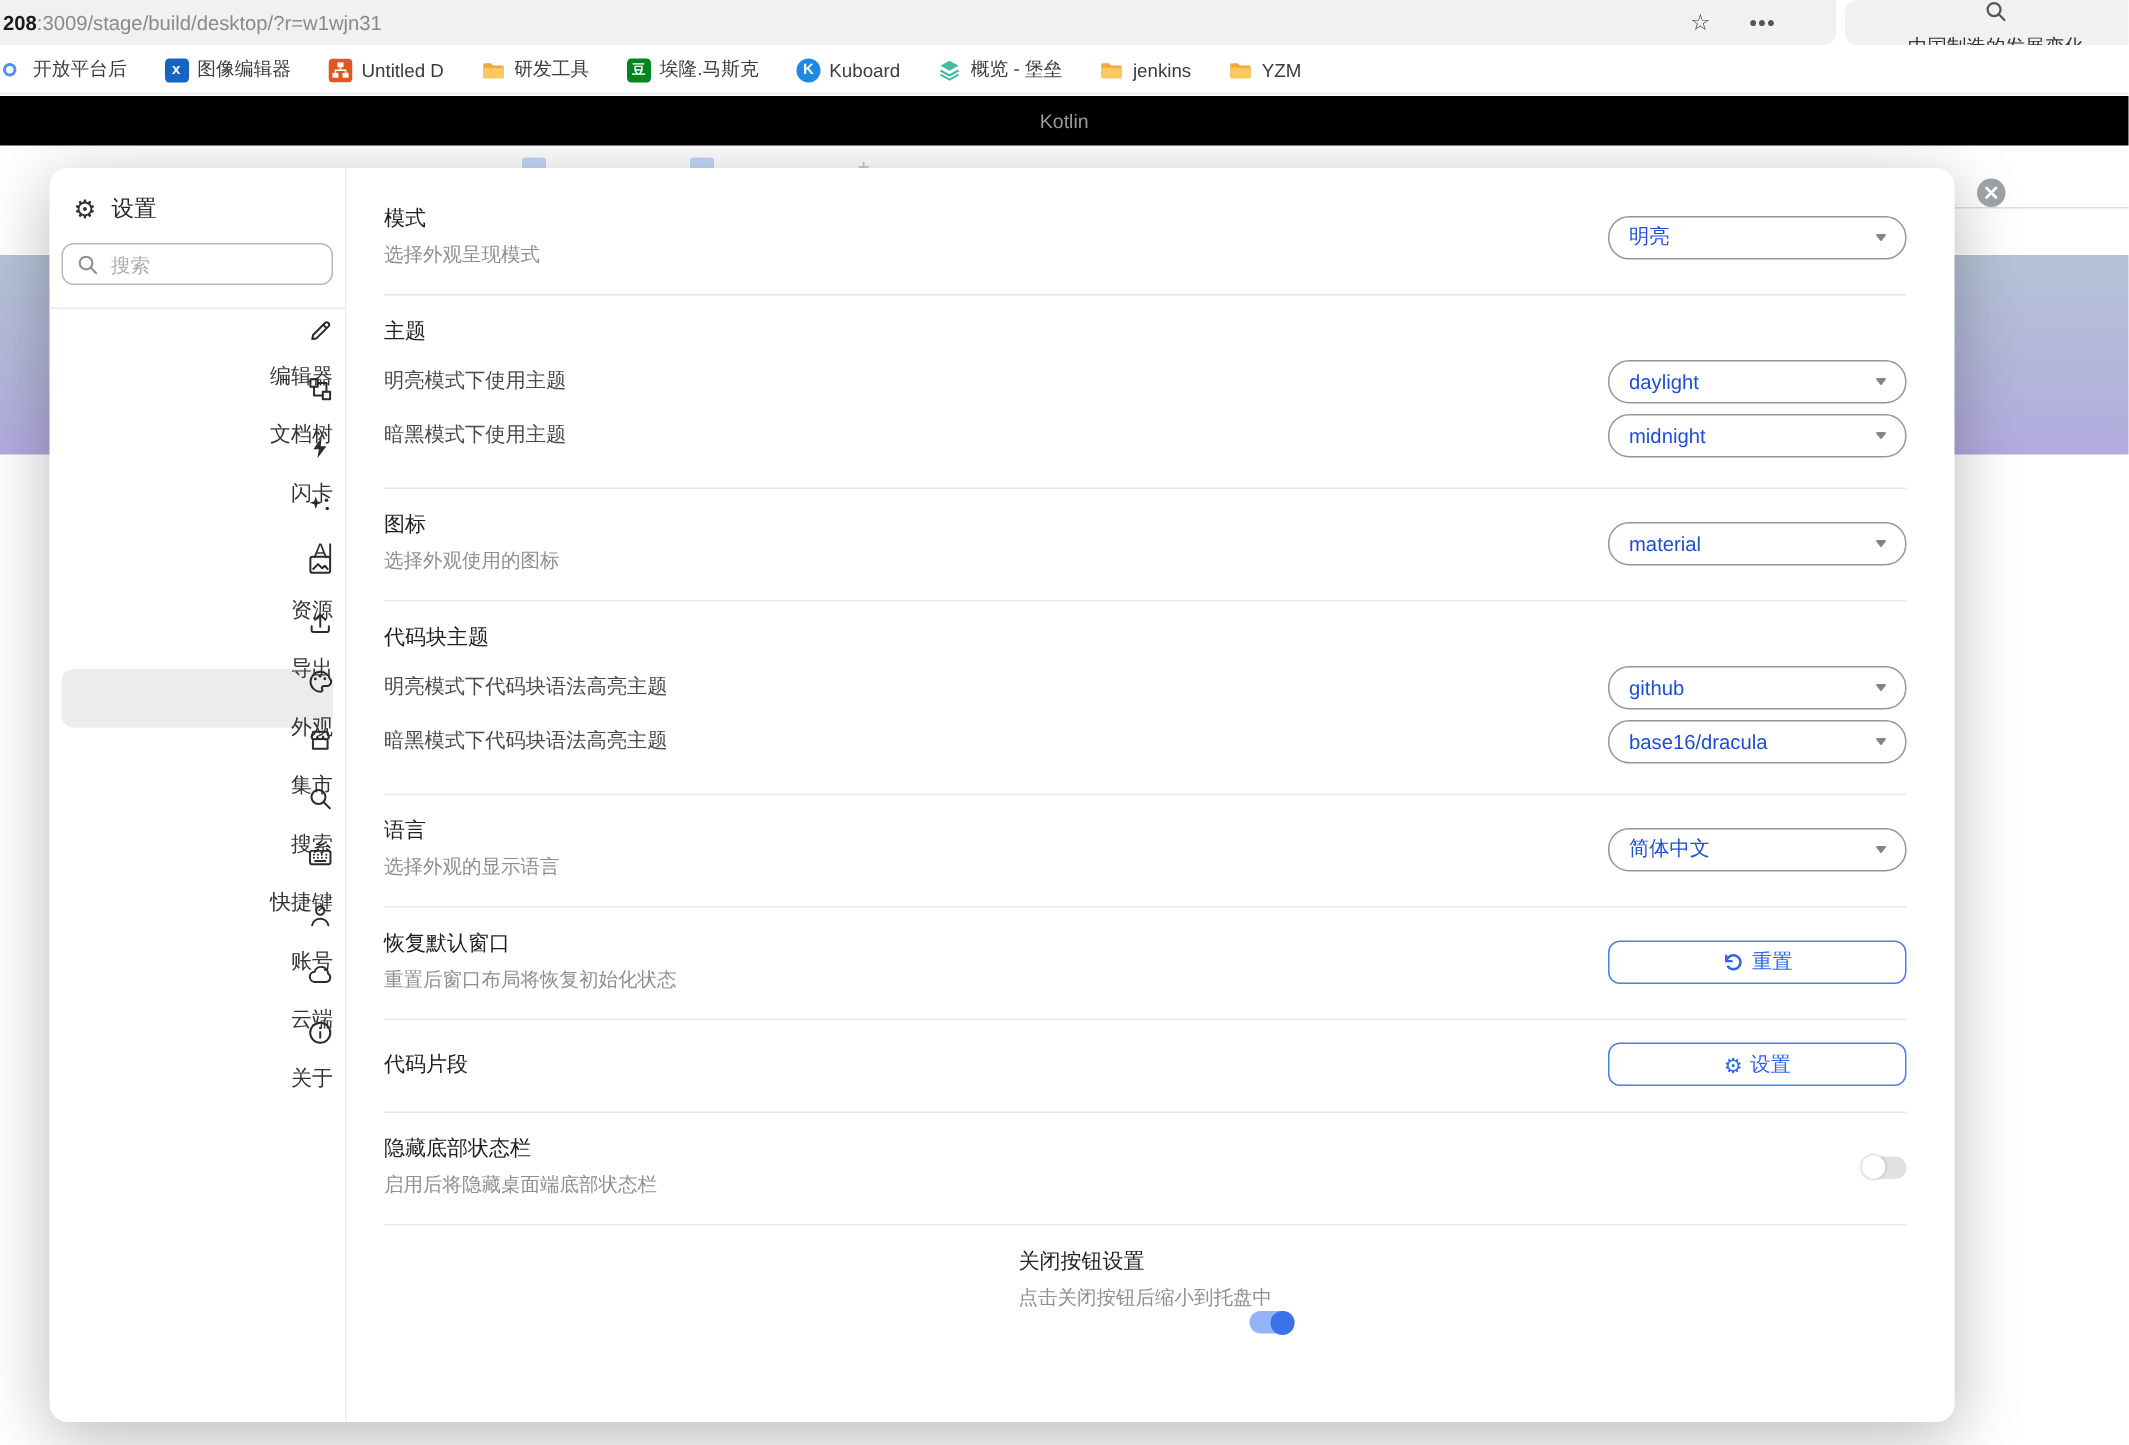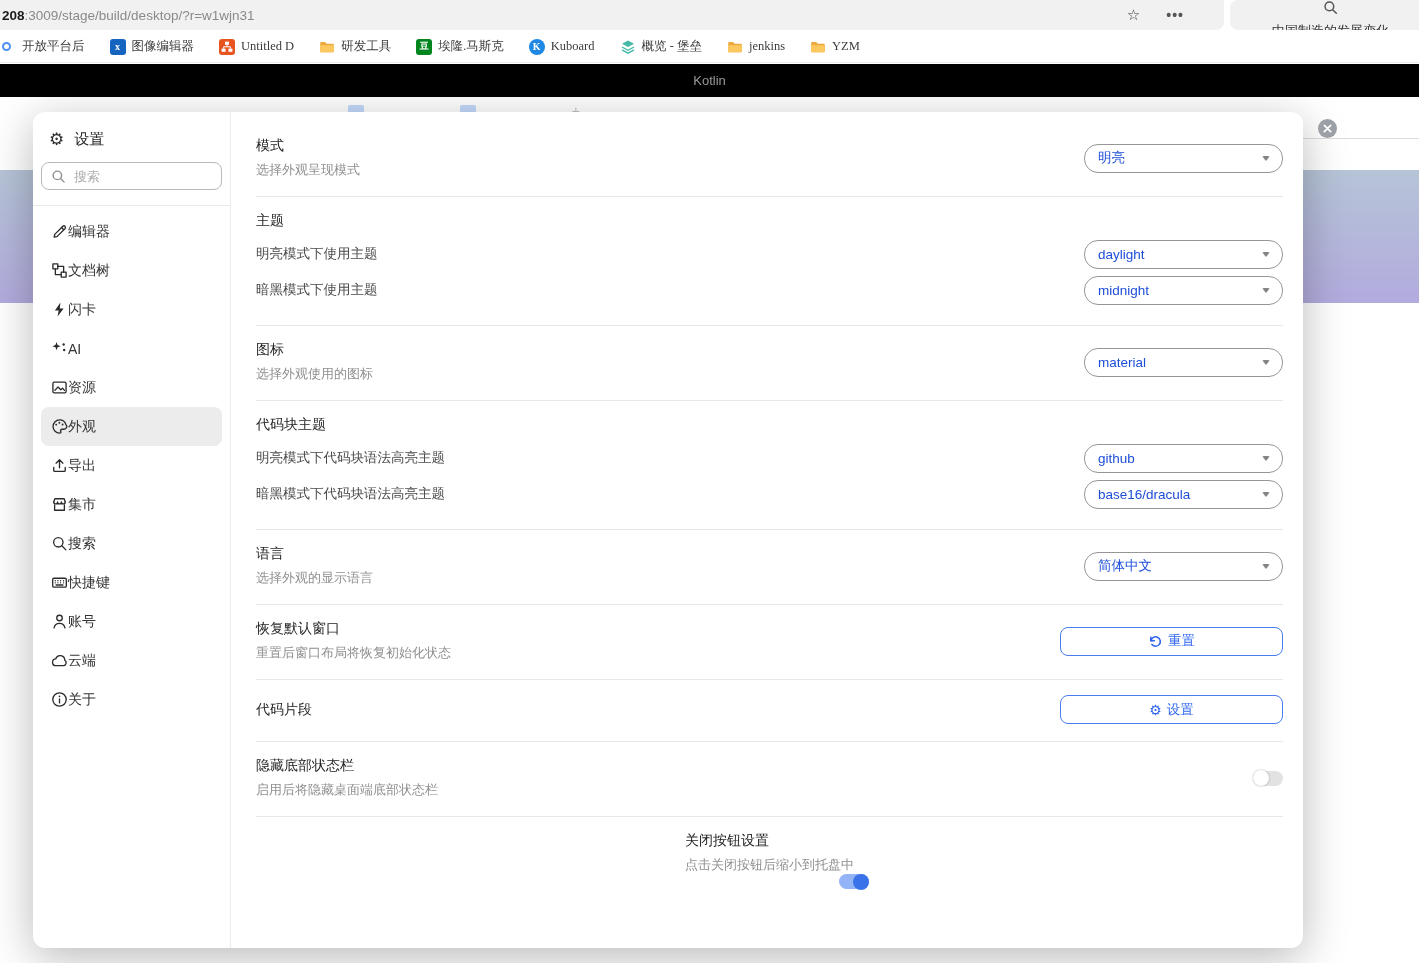--- a/index.html
+++ b/index.html
@@ -12,21 +12,21 @@
   #url-text { padding-left:2px; font-size:13.5px; color:#8a8a8a; white-space:nowrap; }
   #url-text b { color:#1b1b1b; font-weight:700;text-align:right; }
   #chrome-actions { position:absolute; right:40px; top:0; height:30px; display:flex; align-items:center; gap:26px; color:#3c3c3c; }
   #star { font-size:15px; }
   #dots { font-size:14px; letter-spacing:1px; font-weight:700; color:#555; }
   #hotsearch { left:1230px; top:0; width:189px; height:30px; background:#f1f1f2; border-radius:8px 0 0 8px; display:flex; align-items:center; gap:7px; padding-left:12px; overflow:hidden; white-space:nowrap;flex-direction:column; }
   #hotsearch .q { flex:0 0 auto; display:flex; }
   #hotsearch .txt { font-size:13px; color:#333; }
   #hotsearch .hot { font-size:13px; font-weight:700; font-style:italic; color:#e53935; }
 
-  #bookmarks { left:0; top:31px; width:1419px; height:32px; background:#fff; display:flex; align-items:center; gap:25px; padding-left:0; border-bottom:1px solid #ededed; overflow:hidden;font-family:Liberation Serif, serif; }
+  #bookmarks { left:0; top:31px; width:1419px; height:32px; background:#fff; display:flex; align-items:center; gap:25px; padding-left:0; border-bottom:1px solid #ededed; overflow:hidden; }
   .bm { display:flex; align-items:center; gap:6px; font-size:12.5px; color:#3c3c3c; white-space:nowrap; }
   .bm-ic { width:16px; height:16px; flex:0 0 auto; display:flex; align-items:center; justify-content:center; }
   .bm-badge { width:16px; height:16px; display:flex; align-items:center; justify-content:center; color:#fff; font-size:10px; font-weight:700; line-height:1; }
   .globe-clip { width:9px; height:9px; border:2px solid #4f8ef5; border-radius:50%; margin-left:-4px; }
 
   #tabband { left:0; top:64px; width:1419px; height:33px; background:#000000; display:flex; align-items:center; justify-content:center; }
   #tabband span { font-size:13px; color:#9b9b9b; }
 
   #bgtools { left:240px; top:101px; width:600px; height:20px; display:flex; gap:96px; opacity:.45; z-index:1; color:#777; font-size:14px; align-items:center; }
   .ghost-folder { width:16px; height:12px; background:#7baaf7; border-radius:2px; }
@@ -40,42 +40,42 @@
 
   
   #side { width:198px; flex:0 0 198px; border-right:1px solid #ececec; padding:14px 8px 0 8px; border-radius:12px 0 0 12px; }
   #side-head { display:flex; align-items:center; gap:10px; padding-left:8px; height:26px; margin-bottom:10px; }
   #side-head .gear { font-size:17px; color:#2f2f2f; line-height:1; }
   #side-head .ttl { font-size:15px; color:#262626; font-weight:500; }
   #side-search { display:flex; align-items:center; gap:8px; height:28px; border:1px solid #b9b9b9; border-radius:8px; padding:0 9px; background:#fff; }
   #side-search input { border:none; outline:none; width:100%; font-size:13px; color:#333; background:transparent; font-family:inherit; }
   #side-search input::placeholder { color:#ababab; }
   #side-div { height:1px; background:#e9e9e9; margin:15px -8px 6px -8px; }
-  .side-item { display:flex; align-items:center; height:39px; padding-left:10px; border-radius:8px; cursor:pointer; }
+  .side-item { display:flex; align-items:flex-end; gap:13px; height:39px; padding-left:10px; border-radius:8px; cursor:pointer;flex-direction:column; }
   .side-item.selected { background:#ececec; }
   .s-icon { width:17px; height:17px; display:flex; align-items:center; justify-content:center; color:#2b2b2b; }
   .s-icon svg { width:17px; height:17px; }
   .s-label { font-size:14px; color:#333; }
 
   
-  #content { flex:1 1 auto; padding:10px 20px 0 25px; overflow:hidden; }
+  #content { flex:1 1 auto; padding:10px 32px 0 25px; overflow:hidden; }
   .sec { border-bottom:1px solid #e8e8e8; display:flex; align-items:center; justify-content:space-between; padding:15px 0 17px 0; }
   .sec:last-child { border-bottom:none;flex-direction:column; }
   .sec.multi { display:block; }
   .sec-title { font-size:14px; color:#1f1f1f; margin-bottom:6px; }
   .sec-title.solo { margin-bottom:0; }
   .sec-desc { font-size:13px; color:#8f8f8f; }
   .sub-row { display:flex; align-items:center; justify-content:space-between; height:36px; }
   .sub-label { font-size:13.5px; color:#4a4a4a; }
 
   .select { width:199px; height:29px; border:1px solid #969696; border-radius:14px; display:flex; align-items:center; justify-content:space-between; padding:0 12px 0 13px; cursor:pointer; background:#fff; }
   .sel-text { font-size:13.5px; color:#1d4ed8; }
   .caret { width:0; height:0; border-left:4.5px solid transparent; border-right:4.5px solid transparent; border-top:5.5px solid #848484; border-radius:2px; }
 
-  .blue-btn { width:223px; height:29px; border:1px solid #4a7cf2; border-radius:8px; background:#fff; display:flex; align-items:center; justify-content:center; gap:5px; cursor:pointer; font-family:inherit; }
+  .blue-btn { width:199px; height:29px; border:1px solid #4a7cf2; border-radius:8px; background:#fff; display:flex; align-items:center; justify-content:center; gap:5px; cursor:pointer; font-family:inherit; }
   .blue-btn .b-label { font-size:13.5px; color:#2f66f0; }
   .blue-btn .b-icon { display:flex; color:#2f66f0; font-size:14px; line-height:1; }
 
   .ctl-wrap { width:199px; display:flex; justify-content:flex-end; }
   .toggle { width:30px; height:15px; border-radius:8px; background:#e2e2e2; position:relative; cursor:pointer; }
   .toggle .knob { position:absolute; top:-0.5px; left:0; width:16px; height:16px; border-radius:50%; background:#fff; box-shadow:0 0 2px rgba(0,0,0,.35); }
   .toggle.on { background:#93b4f6; }
   .toggle.on .knob { left:auto; right:0; background:#3a72ea; box-shadow:none; }
 </style>
 </head>
@@ -247,39 +247,39 @@
         </div>
         <div class="side-item">
           <span class="s-icon">
             <svg viewBox="0 0 16 16" fill="none" stroke="currentColor" stroke-width="1.25" stroke-linecap="round" stroke-linejoin="round">
               <rect x="1.8" y="3" width="12.4" height="10" rx="1.3"></rect>
               <path d="M3.6 10.7 6.6 7.6l2.6 2.6 1.7-1.6 1.8 2.1"></path>
             </svg>
           </span>
           <span class="s-label">资源</span>
         </div>
+        <div class="side-item">
+          <span class="s-icon">
+            <svg viewBox="0 0 16 16" fill="none" stroke="currentColor" stroke-width="1.25" stroke-linecap="round" stroke-linejoin="round">
+              <path d="M8 10.2V2.7M4.8 5.8 8 2.6l3.2 3.2"></path>
+              <path d="M2.6 9.9v2.7a.9.9 0 0 0 .9.9h9a.9.9 0 0 0 .9-.9V9.9"></path>
+            </svg>
+          </span>
+          <span class="s-label">导出</span>
+        </div>
         <div class="side-item selected">
           <span class="s-icon">
             <svg viewBox="0 0 16 16" fill="none" stroke="currentColor" stroke-width="1.25" stroke-linecap="round" stroke-linejoin="round">
               <path d="M8 1.8a6.2 6.2 0 1 0 .2 12.4c1 0 1.4-.9 1-1.6-.5-1 .1-2 1.3-2h1.6a2.6 2.6 0 0 0 1.9-4.5A6.2 6.2 0 0 0 8 1.8Z"></path>
               <circle cx="4.9" cy="6.2" r=".9" fill="currentColor" stroke="none"></circle>
               <circle cx="7.9" cy="4.5" r=".9" fill="currentColor" stroke="none"></circle>
               <circle cx="10.9" cy="6.1" r=".9" fill="currentColor" stroke="none"></circle>
             </svg>
           </span>
           <span class="s-label">外观</span>
-        </div>
-        <div class="side-item">
-          <span class="s-icon">
-            <svg viewBox="0 0 16 16" fill="none" stroke="currentColor" stroke-width="1.25" stroke-linecap="round" stroke-linejoin="round">
-              <path d="M8 10.2V2.7M4.8 5.8 8 2.6l3.2 3.2"></path>
-              <path d="M2.6 9.9v2.7a.9.9 0 0 0 .9.9h9a.9.9 0 0 0 .9-.9V9.9"></path>
-            </svg>
-          </span>
-          <span class="s-label">导出</span>
         </div>
         <div class="side-item">
           <span class="s-icon">
             <svg viewBox="0 0 16 16" fill="none" stroke="currentColor" stroke-width="1.25" stroke-linecap="round" stroke-linejoin="round">
               <path d="M2.6 5.6 3.6 2.6h8.8l1 3"></path>
               <path d="M2.6 5.6a1.8 1.8 0 0 0 3.6 0 1.8 1.8 0 0 0 3.6 0 1.8 1.8 0 0 0 3.6 0"></path>
               <path d="M3.4 8.3v5.1h9.2V8.3"></path>
             </svg>
           </span>
           <span class="s-label">集市</span>

